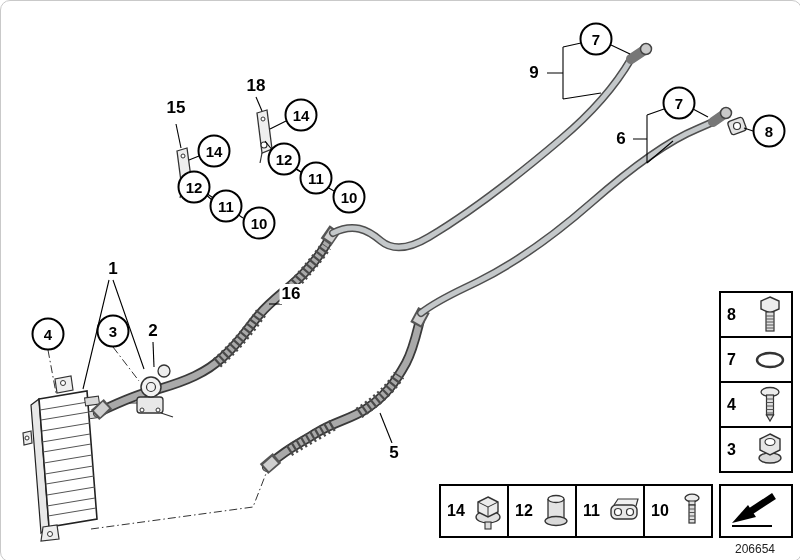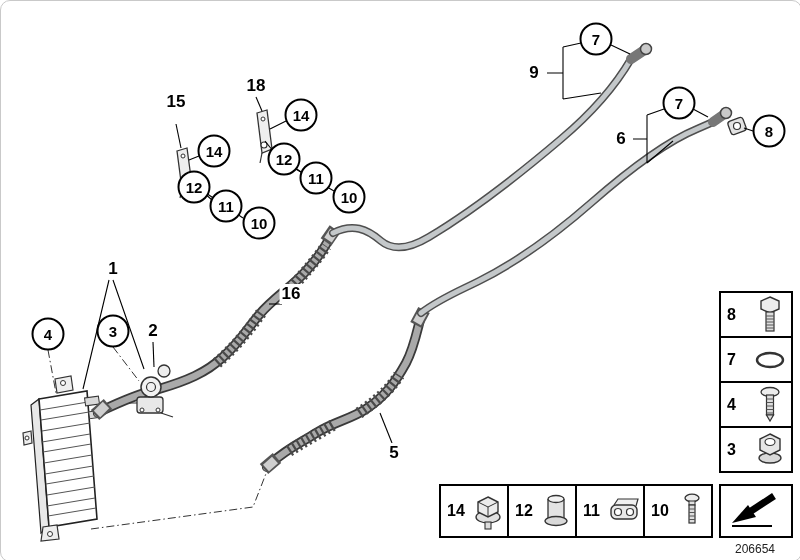--- a/index.html
+++ b/index.html
@@ -165,21 +165,21 @@
   <div class="callout-circle" style="left:595px; top:38px">7</div>
   <div class="callout-text" style="left:533px; top:72px">9</div>
   <div class="callout-circle" style="left:678px; top:102px">7</div>
   <div class="callout-text" style="left:620px; top:138px">6</div>
   <div class="callout-circle" style="left:768px; top:130px">8</div>
   <div class="callout-text" style="left:255px; top:85px">18</div>
   <div class="callout-circle" style="left:300px; top:114px">14</div>
   <div class="callout-circle" style="left:283px; top:158px">12</div>
   <div class="callout-circle" style="left:315px; top:177px">11</div>
   <div class="callout-circle" style="left:348px; top:196px">10</div>
-  <div class="callout-text" style="left:175px; top:101px">15</div>
+  <div class="callout-text" style="left:175px; top:107px">15</div>
   <div class="callout-circle" style="left:213px; top:150px">14</div>
   <div class="callout-circle" style="left:193px; top:186px">12</div>
   <div class="callout-circle" style="left:225px; top:205px">11</div>
   <div class="callout-circle" style="left:258px; top:222px">10</div>
   <div class="callout-text" style="left:112px; top:268px">1</div>
   <div class="callout-text" style="left:152px; top:330px">2</div>
   <div class="callout-circle" style="left:112px; top:330px">3</div>
   <div class="callout-circle" style="left:47px;  top:333px">4</div>
   <div class="callout-text" style="left:290px; top:293px">16</div>
   <div class="callout-text" style="left:393px; top:452px">5</div>

